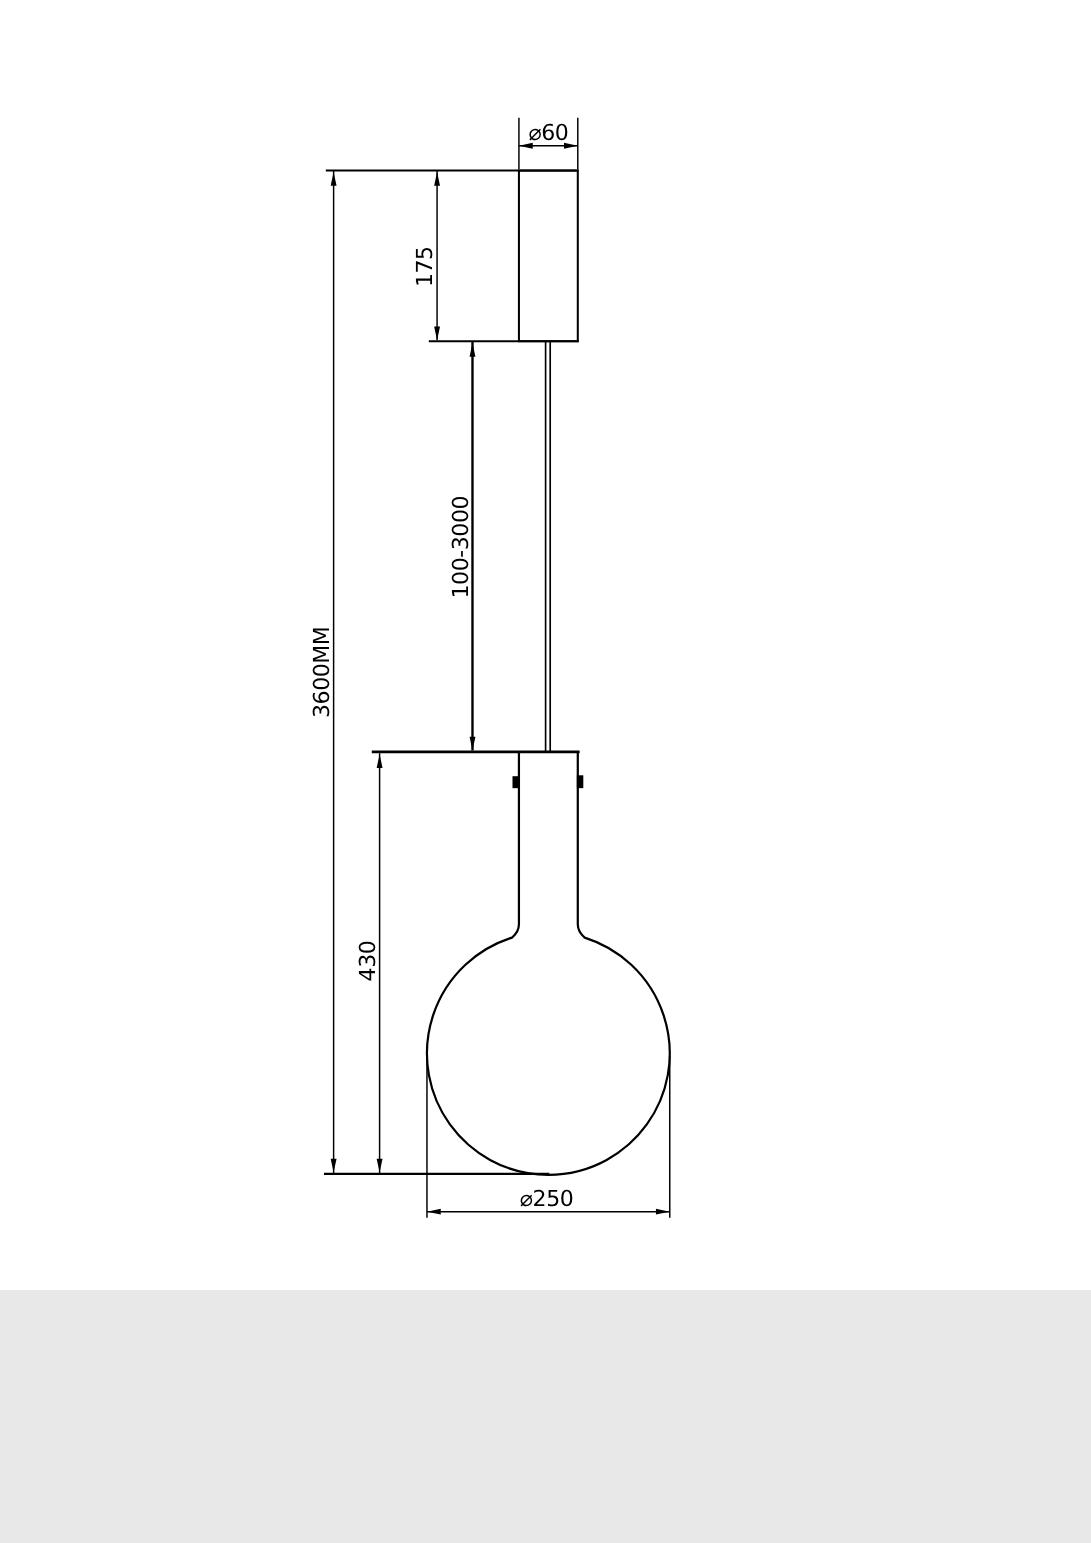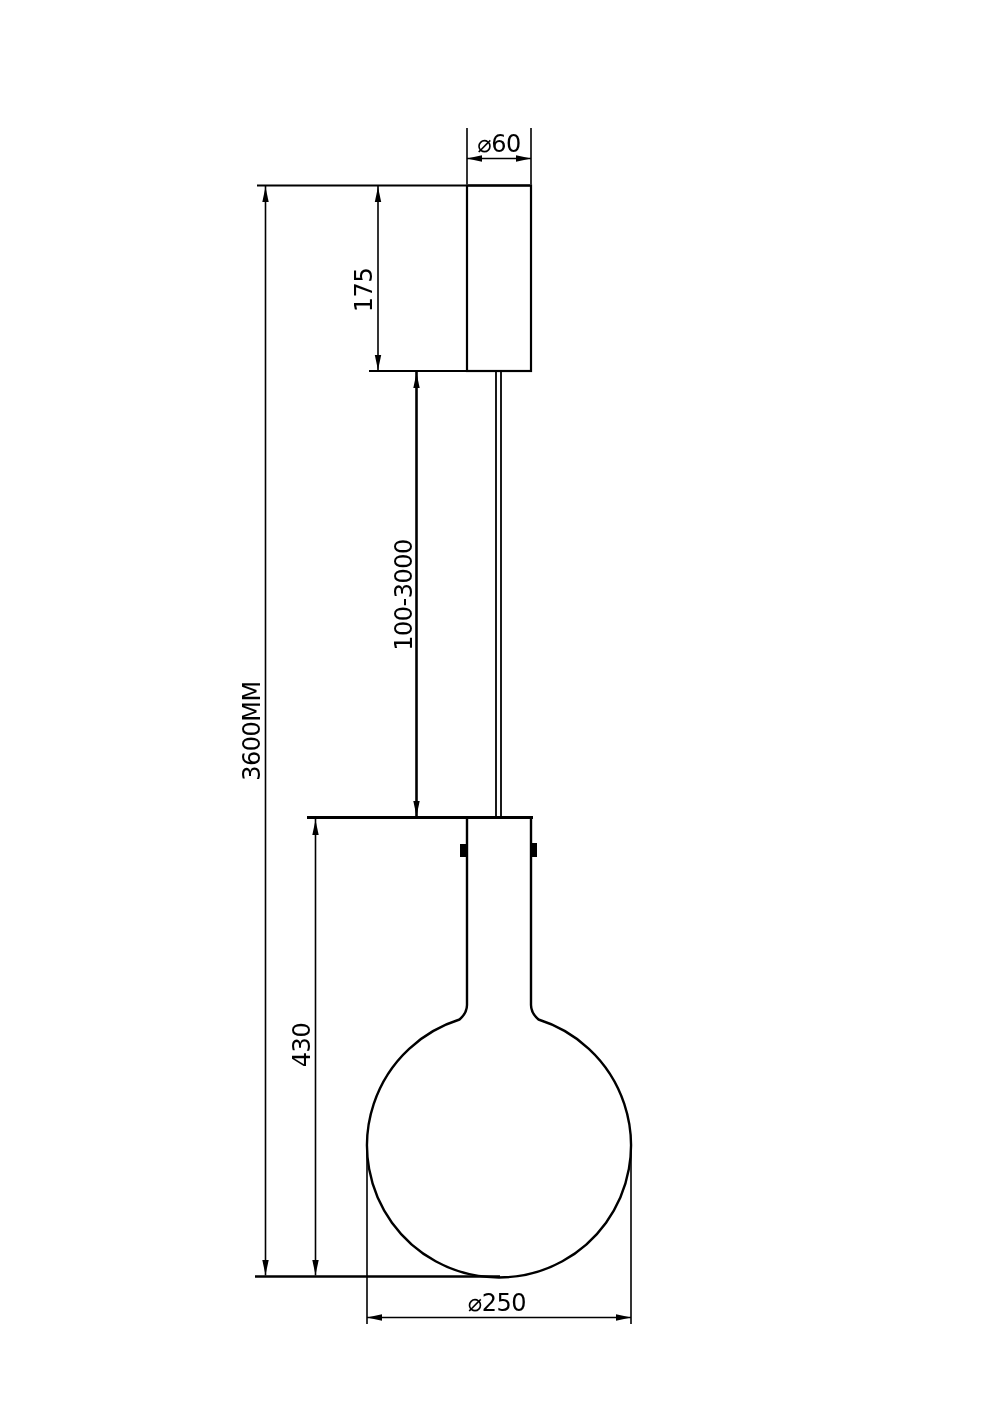--- a/index.html
+++ b/index.html
@@ -1,17 +1,17 @@
 <!DOCTYPE html>
 <html><head>
 <meta charset="utf-8">
 <style>
   html,body{margin:0;padding:0;background:#e8e8e8;}
   .sheet{
-    width:992px;height:1403px;
+    width:992px;height:1173px;
     background:#ffffff;
     position:relative;
     margin:0 auto;
     font-family:"DejaVu Sans", sans-serif;
   }
   svg{position:absolute;left:0;top:0;width:100%;height:100%;}
   .obj{stroke:#000;fill:none;}
   .dim{stroke:#000;fill:none;}
   .dimtext{
     font-family:"DejaVu Sans", sans-serif;

